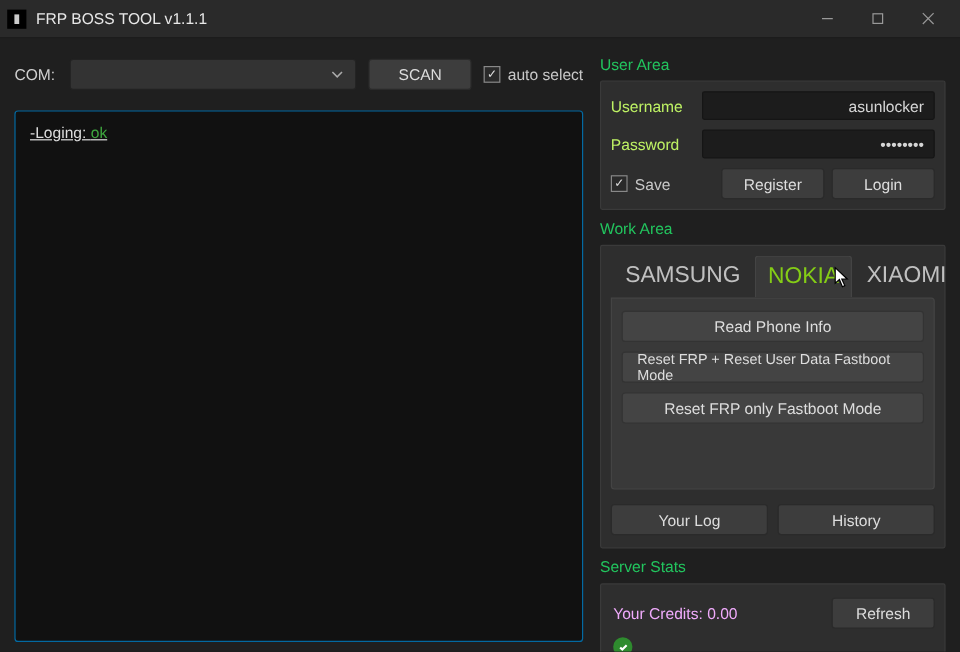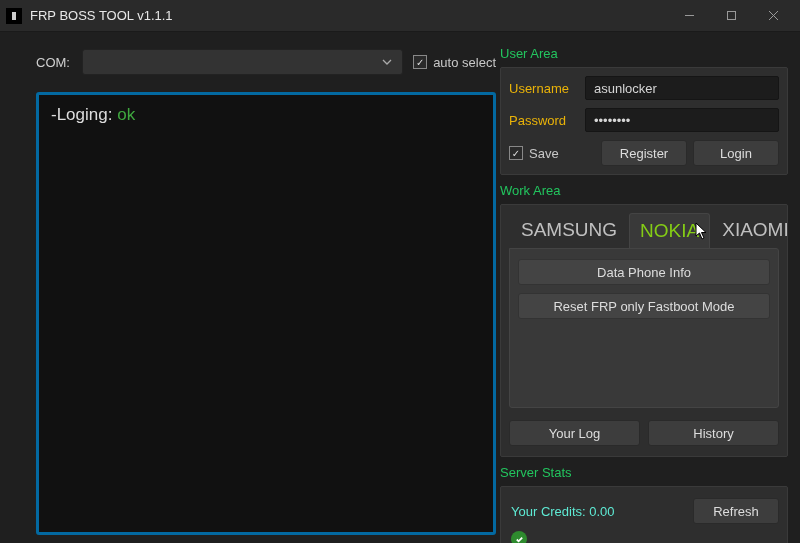--- a/index.html
+++ b/index.html
@@ -31,23 +31,22 @@
   .winbtns { display:flex; height:100%; }
   .winbtn {
     width: 42px; height: 100%;
     display:flex; align-items:center; justify-content:center;
     color:#aaa;
   }
   .winbtn svg { width:11px; height:11px; stroke:#999; stroke-width:1; fill:none; }
   .content {
     display:flex;
     padding: 14px 12px 8px 12px;
-    gap: 4px;
+    gap: 14px;
     height: calc(543px - 32px);
-    margin-left: 24px;
   }
   .left {
     flex: 1;
     display:flex; flex-direction:column;
   }
   .com-row {
     display:flex; align-items:center; gap:10px;
     height: 32px;
     margin-bottom: 14px;
   }
@@ -80,26 +79,27 @@
   .checkbox {
     width:14px; height:14px;
     border:1px solid #888;
     background:#2a2a2a;
     display:flex; align-items:center; justify-content:center;
     font-size:10px; color:#ddd;
   }
   .log {
     flex:1;
     background:#111;
-    border:3px solid #0369a1;
+    border:1px solid #0369a1;
     border-radius:3px;
     padding:10px 12px;
     color:#ddd;
-    font-size:17px;
+    font-size:13px;
     overflow:hidden;
+    text-decoration:underline;
   }
   .log .ok { color:#3fa83f; }
   .right {
     width: 288px;
     display:flex; flex-direction:column;
   }
   .section-title {
     color:#22c55e;
     font-size:13px;
     margin-bottom:6px;
@@ -109,30 +109,31 @@
     border-radius:2px;
     padding:8px 8px;
     background:#2e2e2e;
     margin-bottom:8px;
   }
   .field-row {
     display:flex; align-items:center;
     margin-bottom:8px;
     gap:6px;
   }
-  .field-label { width:72px; color:#eab308; }
+  .field-label { width:72px; color:#bef264; }
   .text-input {
     flex:1;
     height:24px;
     background:#1c1c1c;
     border:1px solid #151515;
     color:#d6d6d6;
     padding:0 8px;
     font-size:13px;
     border-radius:2px;
+    text-align:right;
   }
   .btn-row {
     display:grid; grid-template-columns:1fr 1fr; gap:8px;
   }
   .btn-full { width:100%; justify-content:center; }
   .tab-row {
     display:flex; gap:0;
     margin: 0 0 0 2px;
   }
   .tab {
@@ -155,21 +156,21 @@
     padding:10px 8px 8px 8px;
     border-radius:0 3px 3px 3px;
     min-height:160px;
     display:flex; flex-direction:column; gap:8px;
   }
   .tab-body .btn { width:100%; justify-content:center; background:#444; border-color:#333; }
   .stats-row {
     display:flex; align-items:center; justify-content:space-between;
     padding:5px 0 5px 2px;
   }
-  .stats-row .left-part { display:flex; gap:14px; color:#5eead4; }
+  .stats-row .left-part { display:flex; gap:14px; color:#f0abfc; }
   .badge-ok {
     width:16px; height:16px; border-radius:50%;
     background:#2e8b2e; display:flex; align-items:center; justify-content:center;
   }
   .badge-ok svg { width:9px; height:9px; stroke:#fff; stroke-width:2; fill:none; }
   .cursor {
     position:absolute;
     left:695px; top:222px;
     pointer-events:none;
   }
@@ -207,20 +208,21 @@
 
 <div class="content">
   <div class="left">
     <div class="com-row">
       <div class="com-label">COM:</div>
       <div class="com-select">
         <svg viewBox="0 0 10 6">
             <path d="M1 1 L5 5 L9 1" stroke="#aaa" stroke-width="1.3" fill="none"></path>
           </svg>
       </div>
+      <div class="btn wide">SCAN</div>
       <div class="check">
         <div class="checkbox">✓</div>
         <span>auto select</span>
       </div>
     </div>
     <div class="log">
       <span>-Loging: </span><span class="ok">ok</span>
     </div>
   </div>
 
@@ -246,21 +248,22 @@
     </div>
 
     <div class="section-title">Work Area</div>
     <div class="panel" style="padding:8px 8px 10px 8px;">
       <div class="tab-row">
         <div class="tab">SAMSUNG</div>
         <div class="tab active">NOKIA</div>
         <div class="tab">XIAOMI</div>
       </div>
       <div class="tab-body">
-        <div class="btn">Data Phone Info</div>
+        <div class="btn">Read Phone Info</div>
+        <div class="btn" style="font-size:12px">Reset FRP + Reset User Data  Fastboot Mode</div>
         <div class="btn">Reset FRP only Fastboot Mode</div>
       </div>
       <div class="btn-row" style="margin-top:12px;">
         <div class="btn btn-full">Your Log</div>
         <div class="btn btn-full">History</div>
       </div>
     </div>
 
     <div class="section-title">Server Stats</div>
     <div class="panel" style="padding:6px 8px 2px 8px; margin-bottom:0;">

